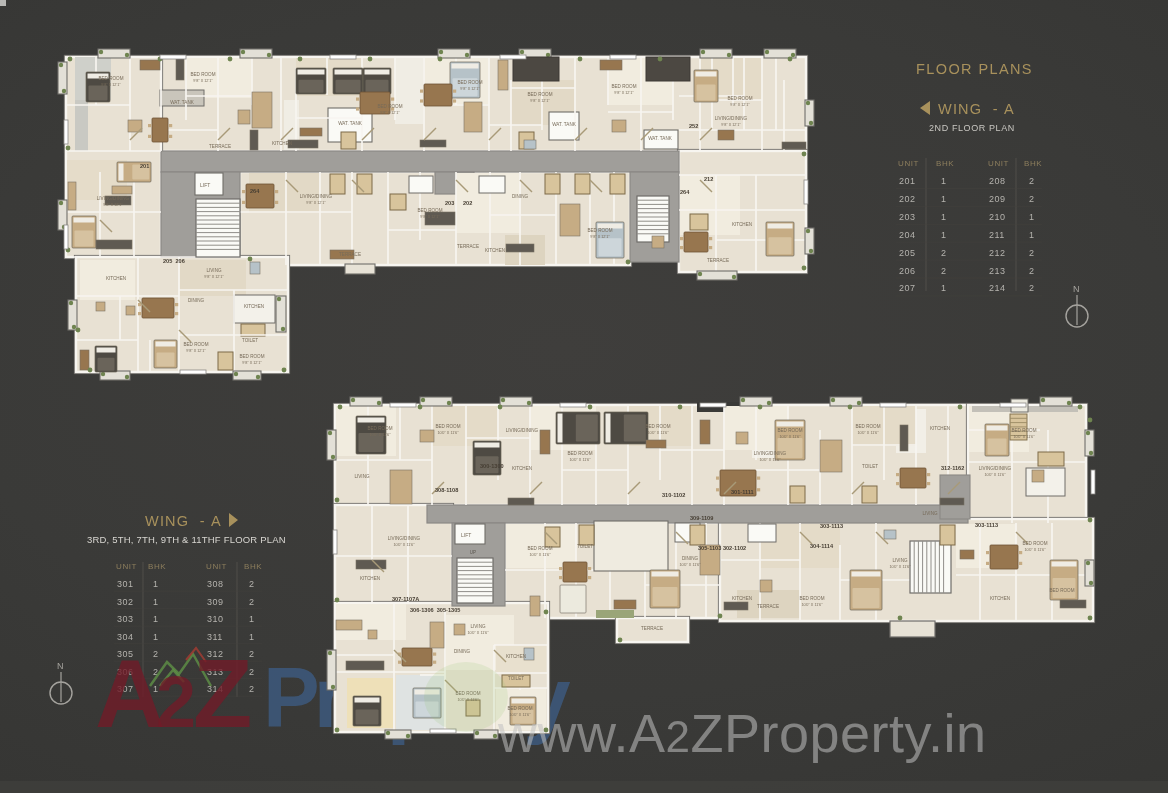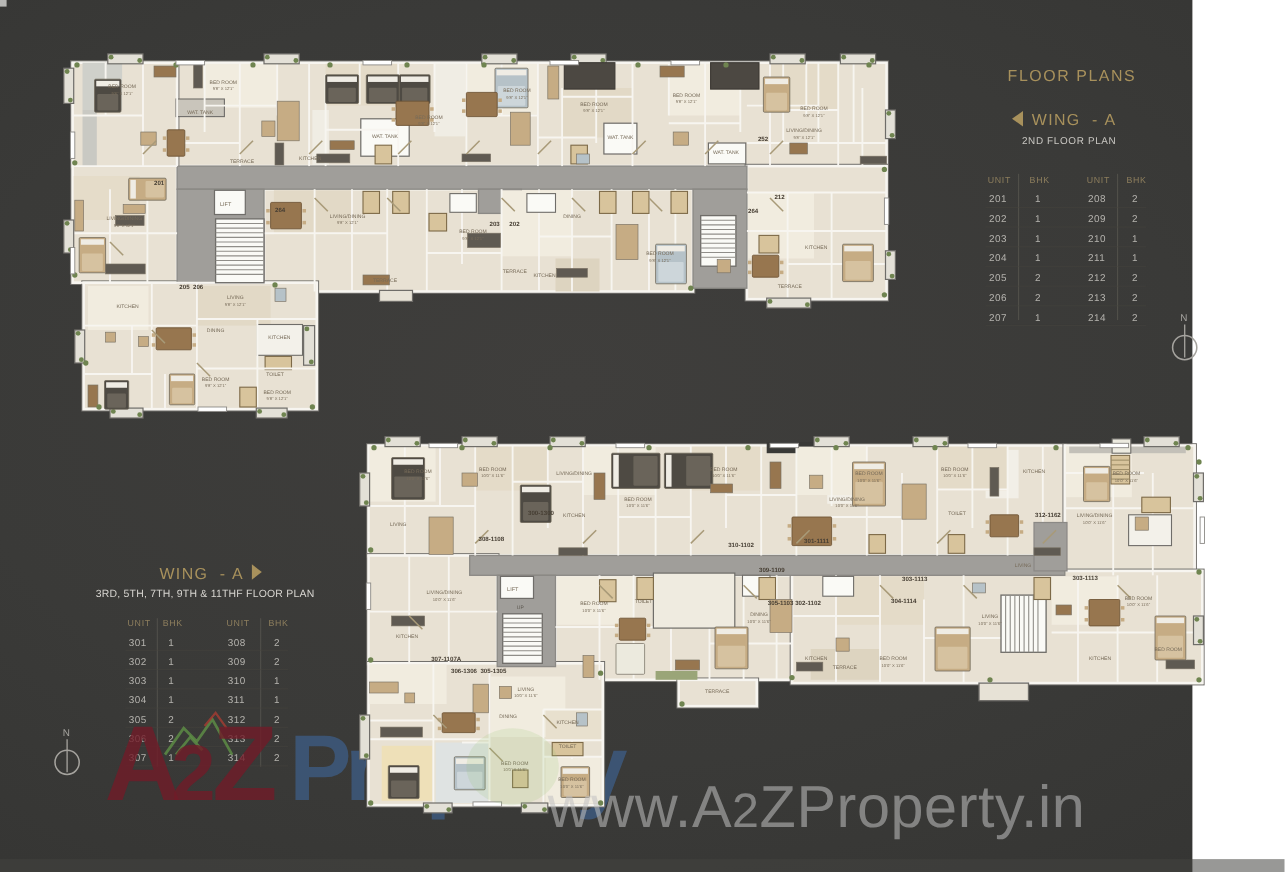--- a/index.html
+++ b/index.html
@@ -1,16 +1,16 @@
 <!DOCTYPE html>
 <html><head><meta charset="utf-8"><title>Floor Plans</title>
 <style>
 html,body{margin:0;padding:0;}
 body{width:1168px;height:793px;overflow:hidden;font-family:"Liberation Sans",sans-serif;}
-#canvas{position:relative;width:1084px;height:793px;
+#canvas{position:relative;width:1168px;height:793px;
  background:radial-gradient(ellipse 95% 80% at 48% 44%, #3f3e3c 0%, #3a3a38 55%, #343432 100%);}
 svg{position:absolute;top:0;left:0;font-family:"Liberation Sans",sans-serif;}
 </style></head><body>
 <div id="canvas">
 <svg width="1168" height="793" viewBox="0 0 1168 793">
 
 <g>
 
 <rect x="64.5" y="55.5" width="743" height="97" fill="none" stroke="#6f6d69" stroke-width="1.2"></rect>
 <rect x="66" y="57" width="740" height="94" fill="#e8e1d3" stroke="#f7f5f0" stroke-width="2.4"></rect>

